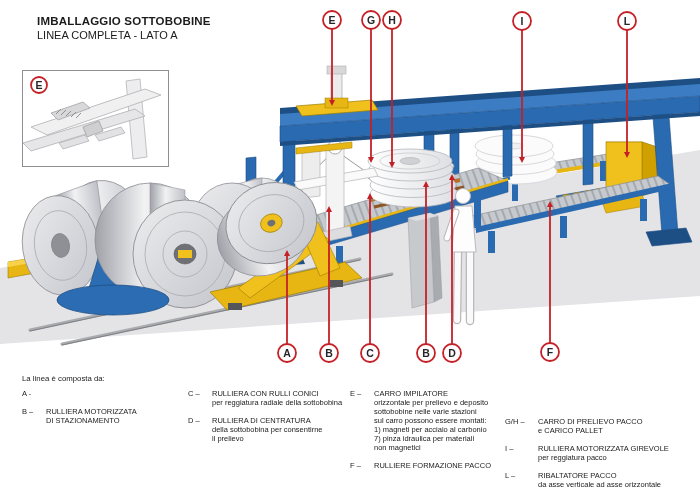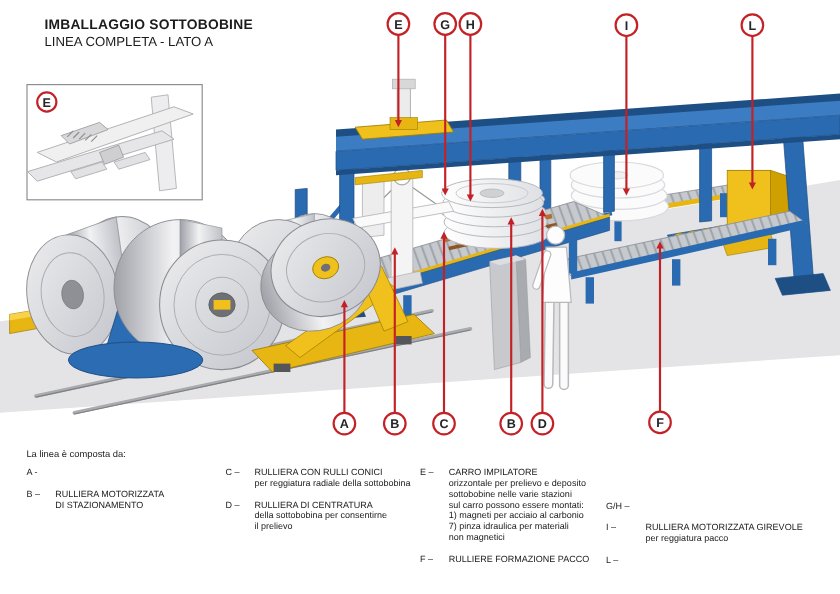--- a/index.html
+++ b/index.html
@@ -350,28 +350,36 @@
           <div class="legend-item">
             <span class="k">F –</span>
             <div class="b">
               <div>RULLIERE FORMAZIONE PACCO</div>
             </div>
           </div>
         </div>
         <div class="legend-col c3">
           <div class="legend-item">
             <span class="k">G/H –</span>
+            <div class="b">
+              <div>CARRO DI PRELIEVO PACCO</div>
+              <div>e CARICO PALLET</div>
+            </div>
           </div>
           <div class="legend-item">
             <span class="k">I –</span>
             <div class="b">
               <div>RULLIERA MOTORIZZATA GIREVOLE</div>
               <div>per reggiatura pacco</div>
             </div>
           </div>
           <div class="legend-item">
             <span class="k">L –</span>
+            <div class="b">
+              <div>RIBALTATORE PACCO</div>
+              <div>da asse verticale ad asse orizzontale</div>
+            </div>
           </div>
         </div>
       </div>
   </div>
 
 </div>
 
 </body></html>

